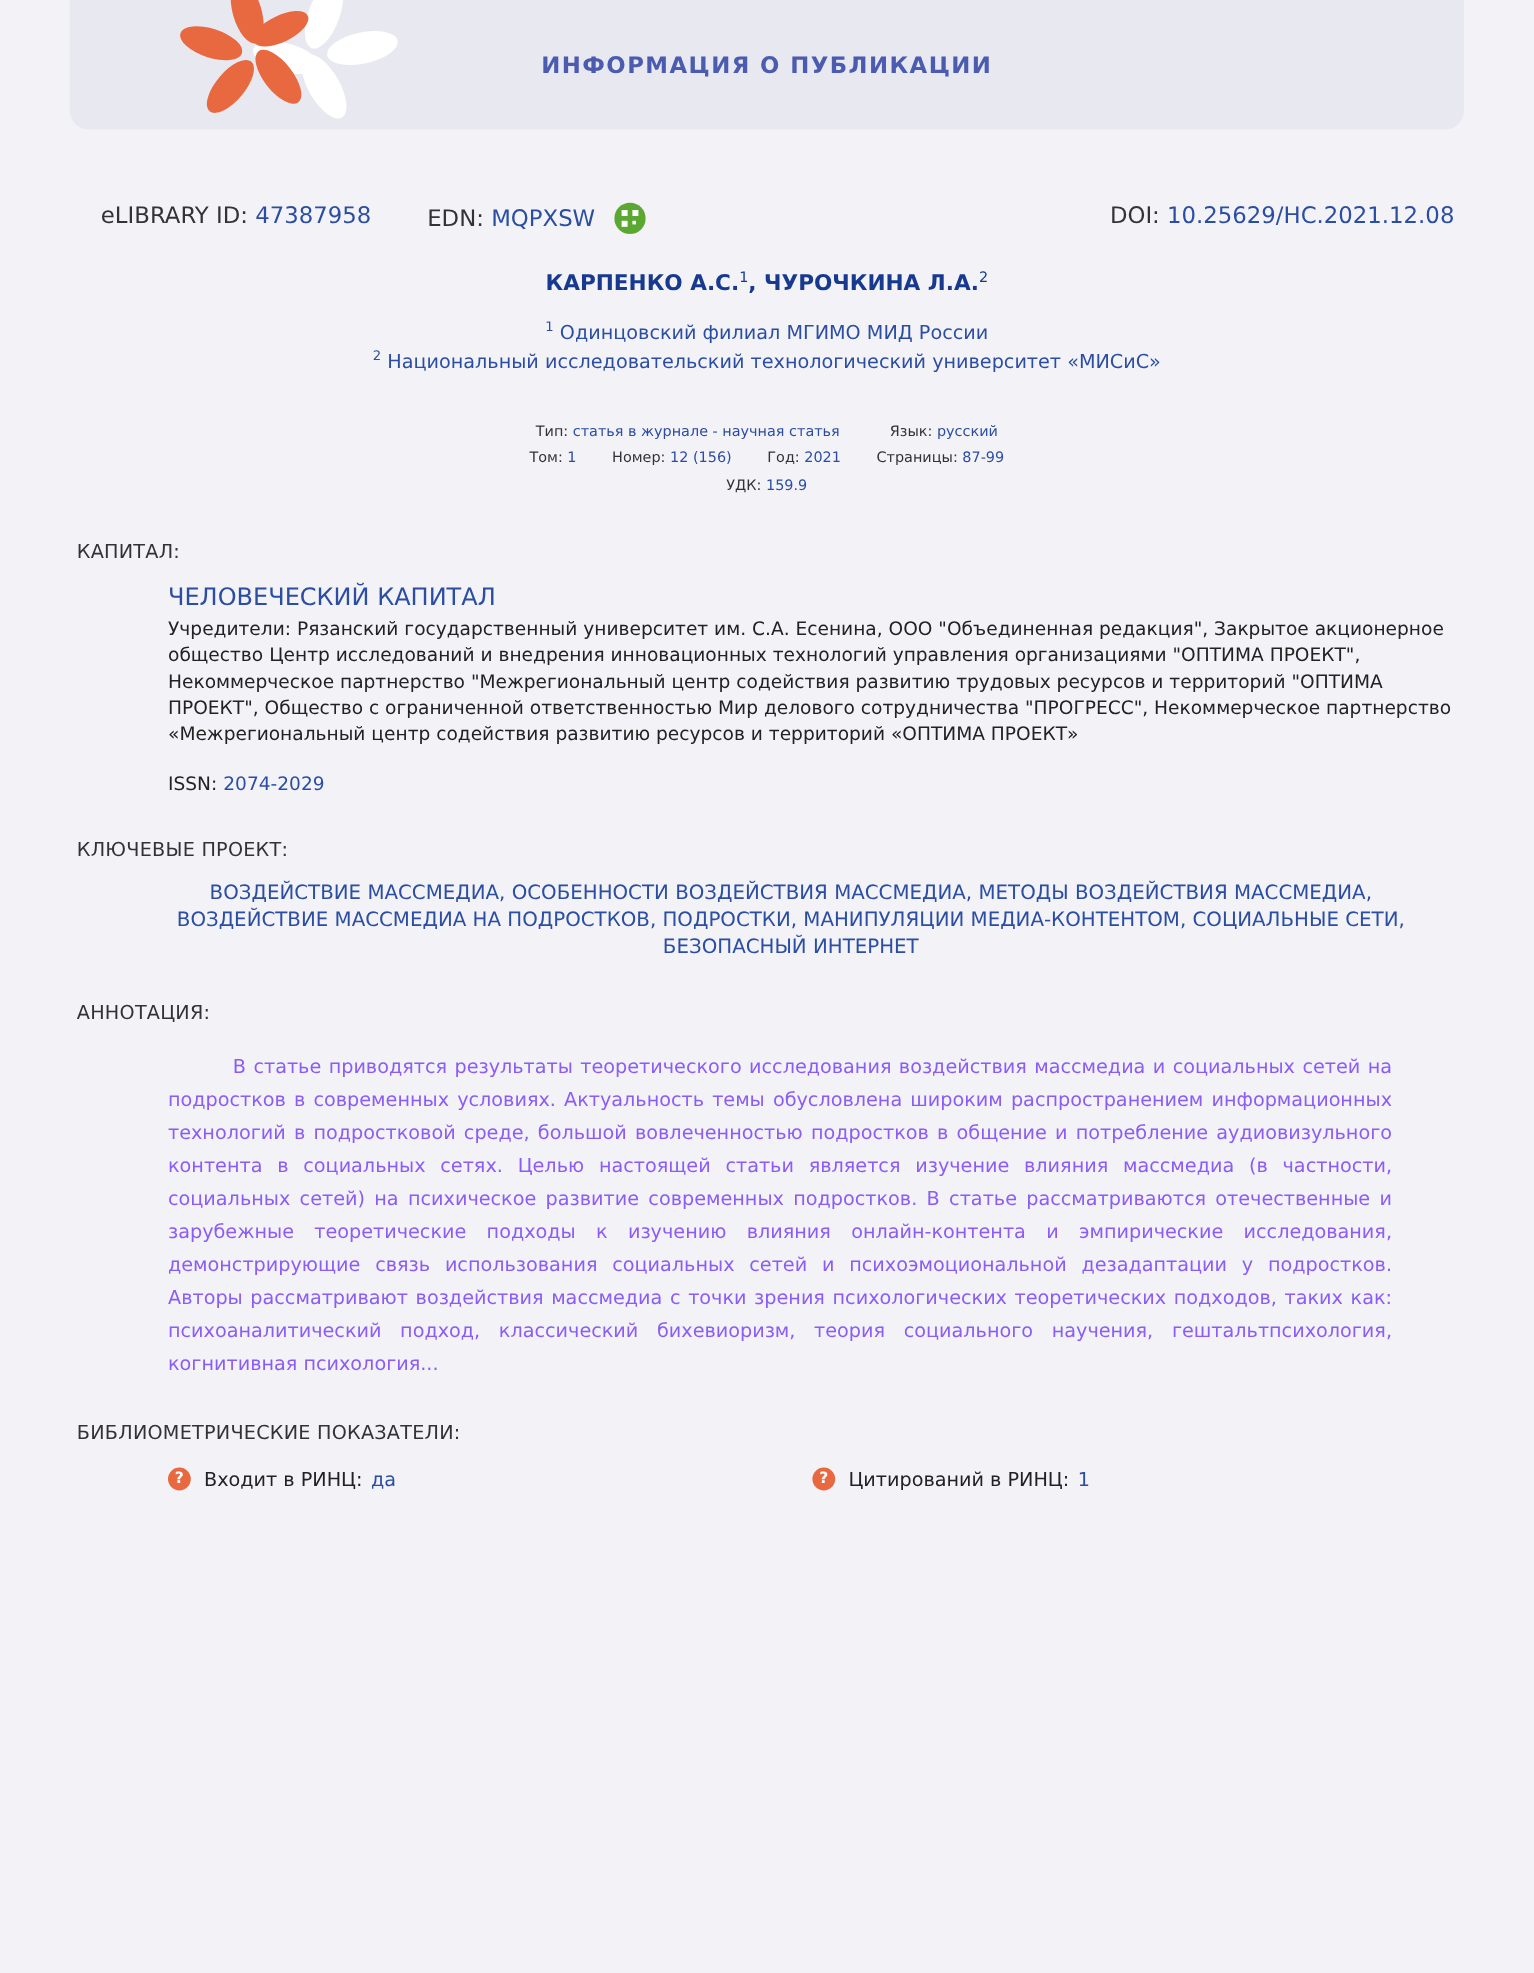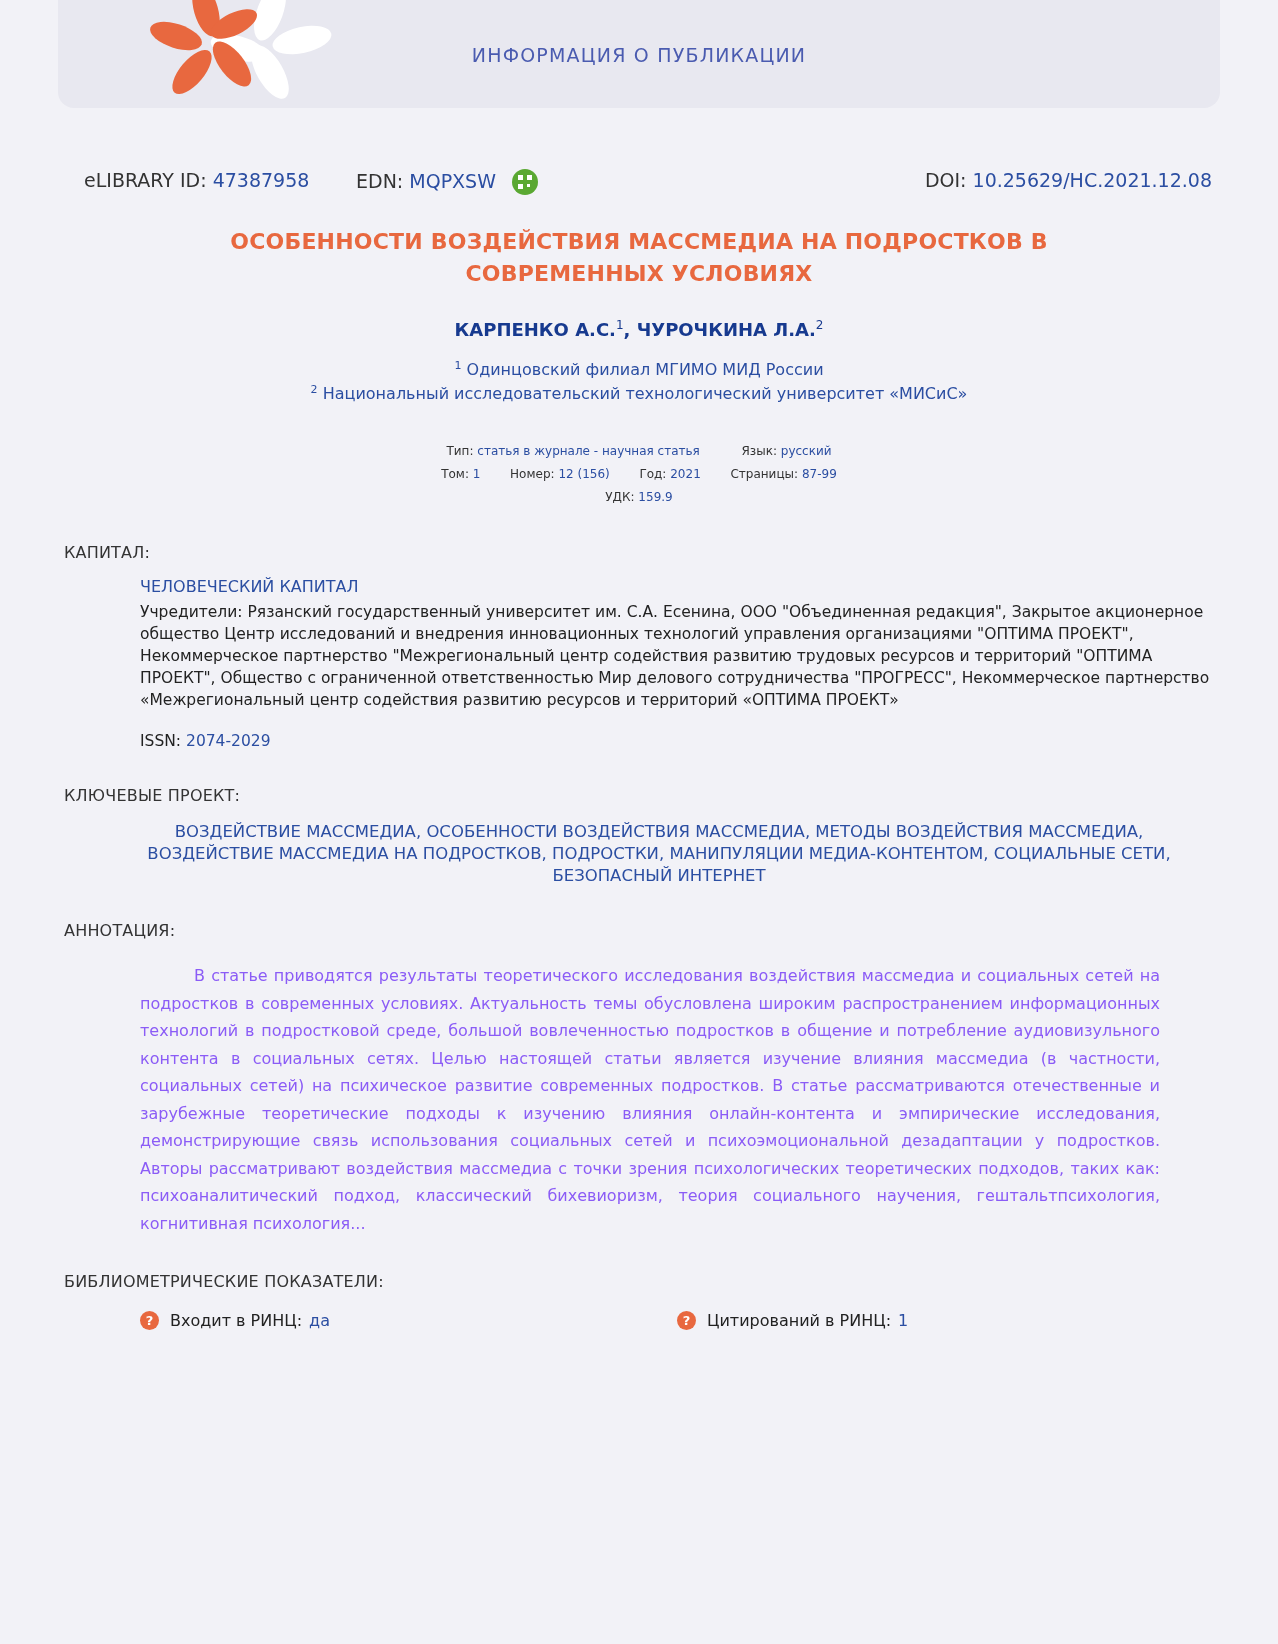--- a/index.html
+++ b/index.html
@@ -28,21 +28,21 @@
     border-bottom-left-radius: 16px;
     border-bottom-right-radius: 16px;
     overflow: hidden;
   }
   .header-title {
     position: absolute;
     left: 0; right: 0;
     top: 44px;
     text-align: center;
     color: #4a5bb0;
-    font-weight: normal;
+    font-weight: bold;
     font-size: 19px;
     letter-spacing: 1.2px;
   }
   .logo-wrap {
     position: absolute;
     left: 62px;
     top: -12px;
     width: 230px;
     height: 120px;
   }
@@ -122,21 +122,21 @@
     letter-spacing: 0.2px;
   }
   .block {
     margin: 14px 64px 0 140px;
     font-size: 15.5px;
     line-height: 1.42;
     color: #222;
   }
   .journal-name {
     color: #2b4ea2;
-    font-size: 16px;
+    font-size: 20px;
     margin-bottom: 2px;
   }
   .issn-row { margin-top: 19px; }
   .keywords {
     margin: 16px 100px 0 140px;
     color: #2b4ea2;
     font-size: 16.5px;
     line-height: 1.35;
     text-align: center;
   }
@@ -219,21 +219,20 @@
       <span>EDN:</span>
       <span class="lnk">MQPXSW</span>
       <span class="qr-badge"></span>
     </div>
     <div class="meta-right">
       <span>DOI:</span>
       <span class="lnk">10.25629/HC.2021.12.08</span>
     </div>
   </div>
 
-  <div class="art-title">ОСОБЕННОСТИ ВОЗДЕЙСТВИЯ МАССМЕДИА НА ПОДРОСТКОВ В СОВРЕМЕННЫХ УСЛОВИЯХ</div>
 
   <div class="authors">
     <span>КАРПЕНКО А.С.</span><sup>1</sup><span>, </span><span>ЧУРОЧКИНА Л.А.</span><sup>2</sup>
   </div>
 
   <div class="affils">
     <div>
       <sup>1</sup>
       <span>Одинцовский филиал МГИМО МИД России</span>
     </div>

